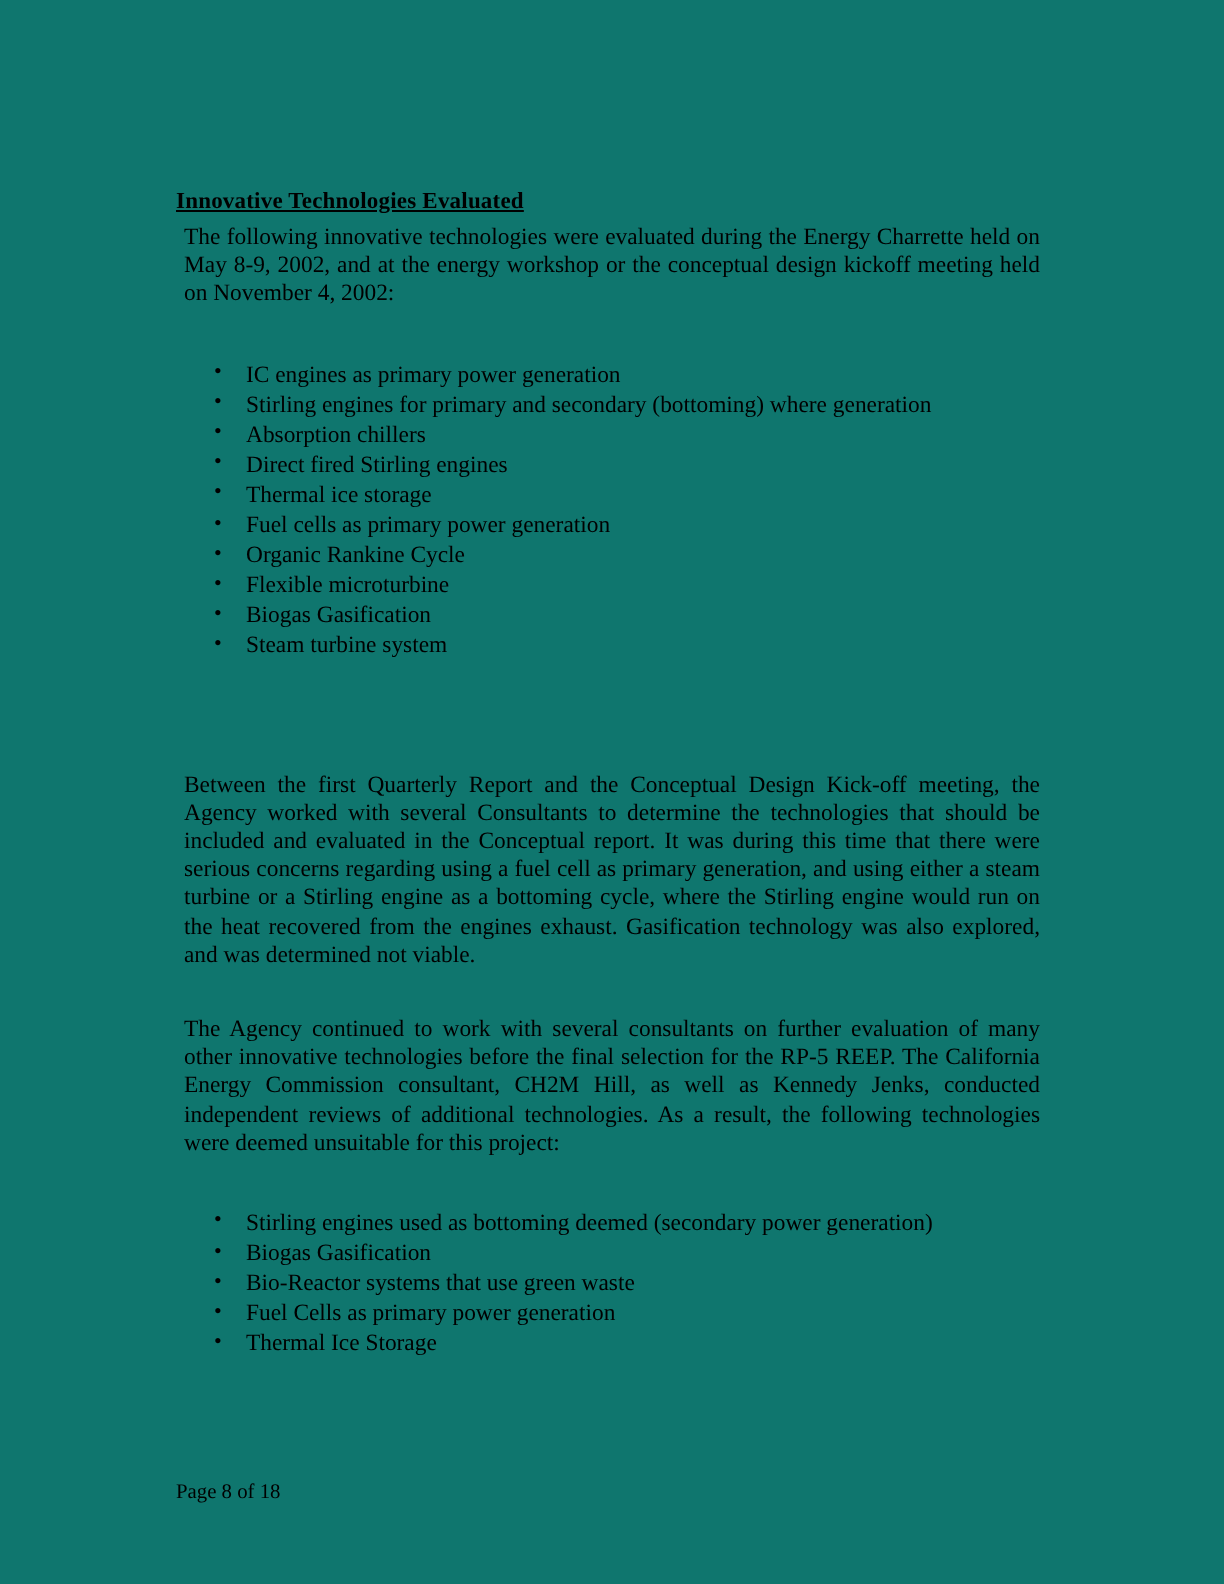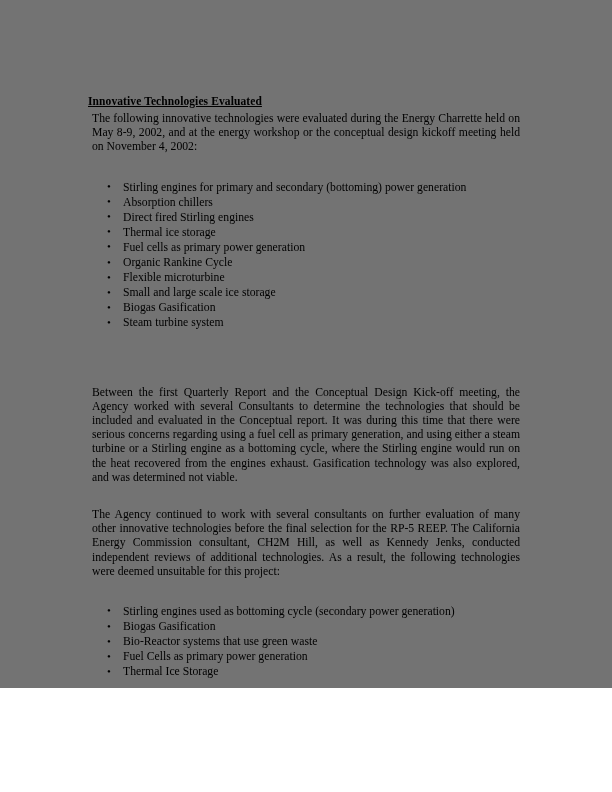--- a/index.html
+++ b/index.html
@@ -3,22 +3,22 @@
 <meta charset="utf-8">
 <style>
   html, body {
     margin: 0;
     padding: 0;
     background: #ffffff;
   }
   .page {
     position: relative;
     width: 612px;
-    height: 688px;
-    background: #737373;
+    height: 792px;
+    background: #0f766e;
     font-family: "Liberation Serif", "DejaVu Serif", serif;
     color: #000000;
     overflow: hidden;
   }
   .content {
     position: absolute;
     left: 88px;
     top: 94px;
     width: 436px;
   }
@@ -79,47 +79,47 @@
 
   <div class="content">
 
     <h2 class="section-heading">Innovative Technologies Evaluated</h2>
 
     <p class="para">The following innovative technologies were evaluated during the Energy Charrette held on May 8-9, 2002, and at the energy workshop or the conceptual design kickoff meeting held on November 4, 2002:</p>
 
     <div class="gap-lg"></div>
 
     <ul class="bullets">
-      <li>Stirling engines for primary and secondary (bottoming) power generation</li>
+      <li>IC engines as primary power generation</li>
+      <li>Stirling engines for primary and secondary (bottoming) where generation</li>
       <li>Absorption chillers</li>
       <li>Direct fired Stirling engines</li>
       <li>Thermal ice storage</li>
       <li>Fuel cells as primary power generation</li>
       <li>Organic Rankine Cycle</li>
       <li>Flexible microturbine</li>
-      <li>Small and large scale ice storage</li>
       <li>Biogas Gasification</li>
       <li>Steam turbine system</li>
     </ul>
 
     <div class="gap-xl"></div>
 
 
     <div class="gap-lg"></div>
 
     <p class="para">Between the first Quarterly Report and the Conceptual Design Kick-off meeting, the Agency worked with several Consultants to determine the technologies that should be included and evaluated in the Conceptual report. It was during this time that there were serious concerns regarding using a fuel cell as primary generation, and using either a steam turbine or a Stirling engine as a bottoming cycle, where the Stirling engine would run on the heat recovered from the engines exhaust. Gasification technology was also explored, and was determined not viable.</p>
 
     <div class="gap-md"></div>
 
     <p class="para">The Agency continued to work with several consultants on further evaluation of many other innovative technologies before the final selection for the RP-5 REEP. The California Energy Commission consultant, CH2M Hill, as well as Kennedy Jenks, conducted independent reviews of additional technologies. As a result, the following technologies were deemed unsuitable for this project:</p>
 
     <div class="gap-lg"></div>
 
     <ul class="bullets">
-      <li>Stirling engines used as bottoming cycle (secondary power generation)</li>
+      <li>Stirling engines used as bottoming deemed (secondary power generation)</li>
       <li>Biogas Gasification</li>
       <li>Bio-Reactor systems that use green waste</li>
       <li>Fuel Cells as primary power generation</li>
       <li>Thermal Ice Storage</li>
     </ul>
 
   </div>
 
   <div class="footer">Page 8 of 18</div>
 

